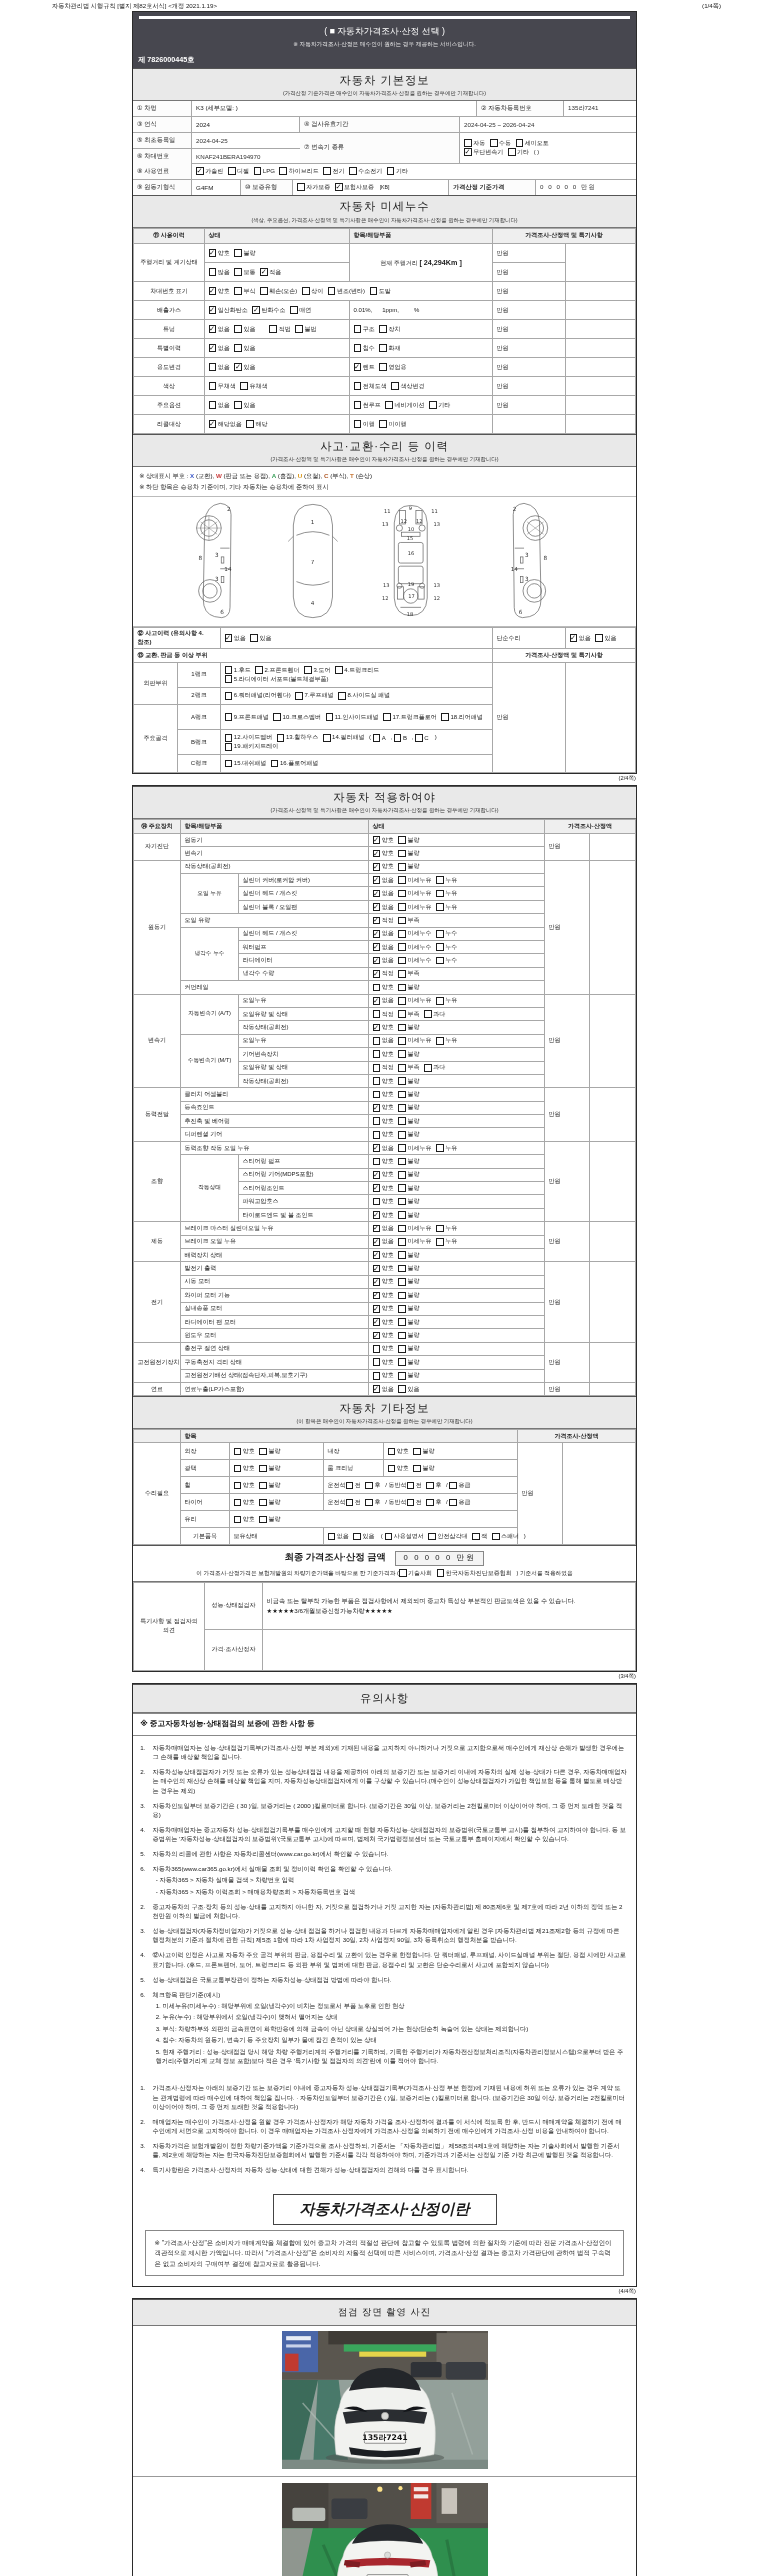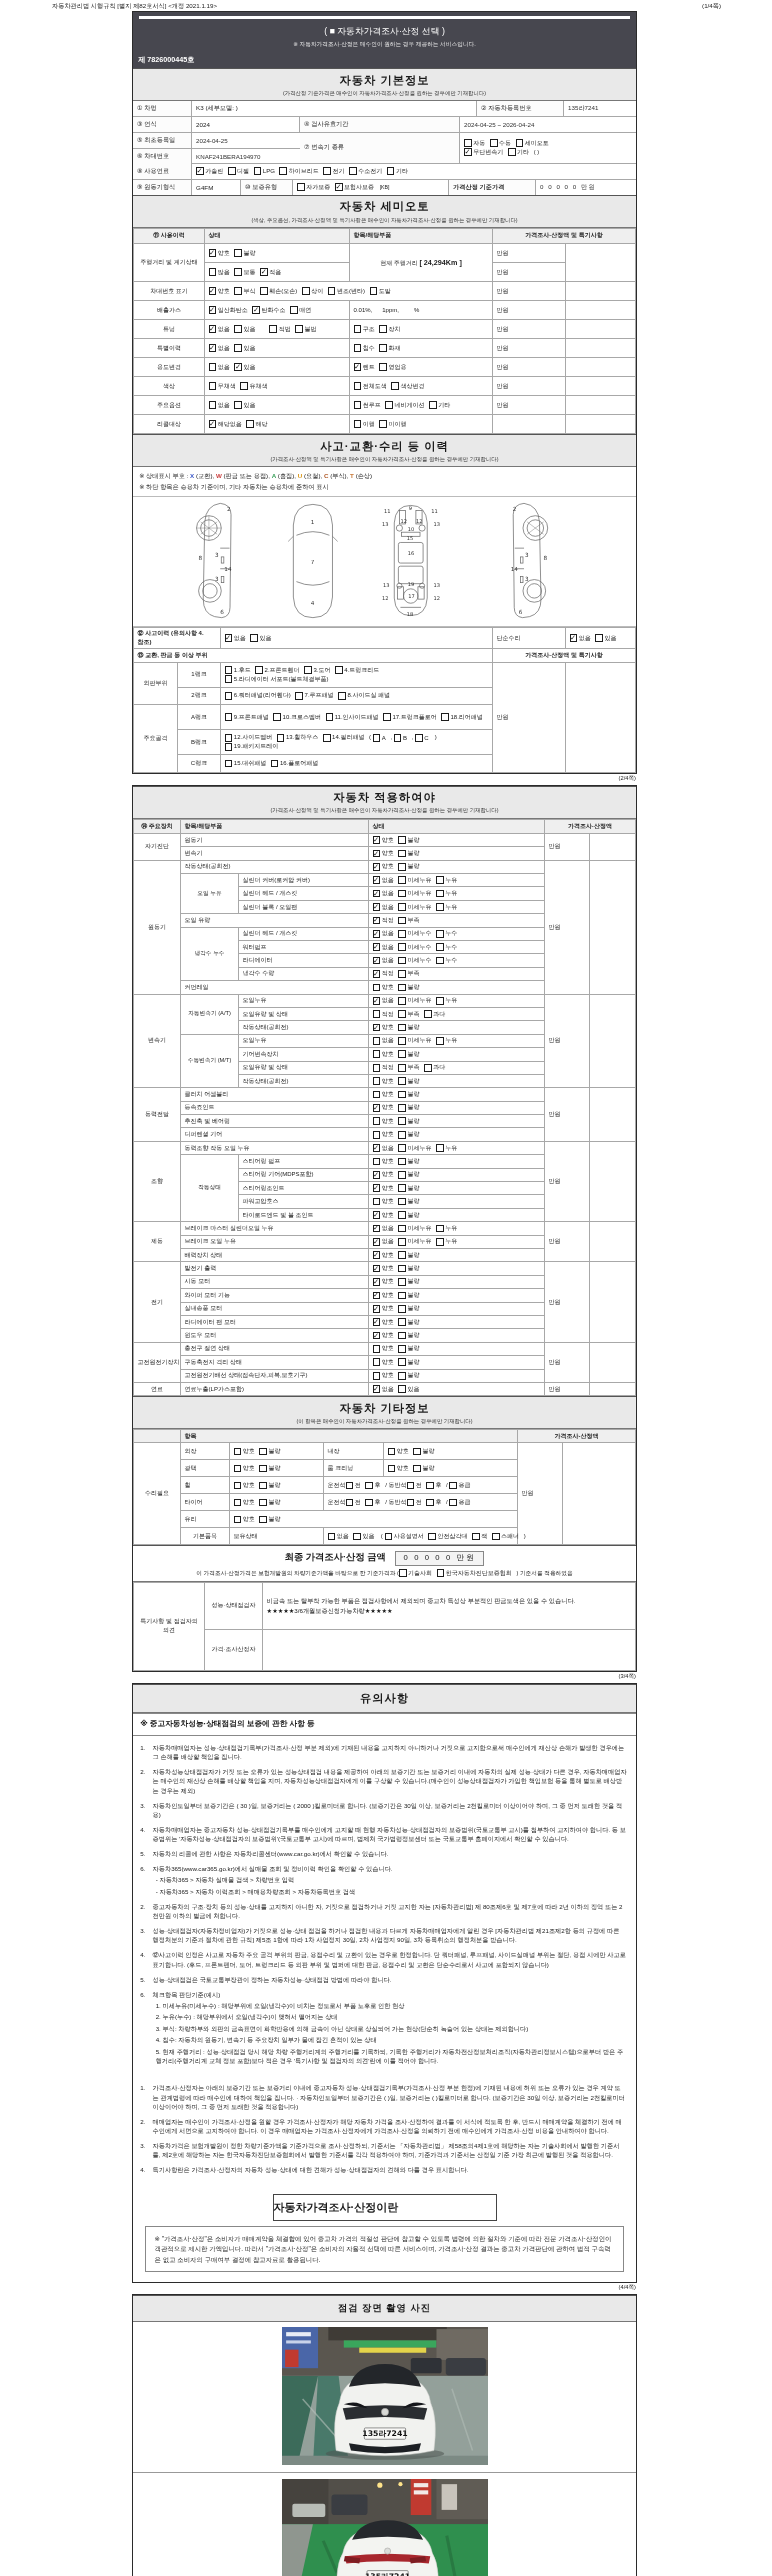--- a/index.html
+++ b/index.html
@@ -13,21 +13,21 @@
   
   .dark-head{background:#47474f;color:#fff;padding:3.1px 5.2px 2.1px;position:relative;}
   .dark-head .wline{height:2.6px;background:#fff;margin:1px 1px 7.2px;}
   .dh-title{text-align:center;font-size:15.5px;font-weight:bold;letter-spacing:0.5px;}
   .dh-sub{text-align:center;font-size:8.8px;margin-top:3.1px;}
   .dh-note{text-align:center;font-size:5.7px;margin-top:2.6px;color:#eee;}
   .dh-docno{font-size:7.2px;font-weight:bold;margin:6.2px 0 1px;}
   
   .band{background:#e9e9e9;border-top:1px solid #555;border-bottom:0.5px solid #777;
         text-align:center;padding:3.6px 2.1px 3.1px;}
-  .band-title{font-size:11.3px;font-weight:bold;letter-spacing:1px;}
+  .band-title{font-size:11.3px;font-weight:normal;letter-spacing:1px;}
   .band-sub{font-size:5.4px;margin-top:2.1px;color:#333;}
   
   .rowx{display:flex;border-bottom:0.5px solid #a8a8a8;align-items:stretch;}
   .c{border-right:0.5px solid #a8a8a8;padding:2.1px 4.1px;font-size:6.2px;display:flex;
      align-items:center;box-sizing:border-box;}
   .c:last-child{border-right:none;}
   .c.lab{background:#fcfcfc;color:#222;}
   .c.num{color:#333;}
   
   table.grid{border-collapse:collapse;width:100%;table-layout:fixed;}
@@ -52,22 +52,22 @@
                 padding:1.5px 7.2px;font-size:7.7px;letter-spacing:2.1px;}
   .finalband .note{font-size:5.7px;margin-top:3.1px;}
   
   .subband{border-top:0.5px solid #888;border-bottom:0.5px solid #888;padding:5.2px 7.2px;
            font-size:7.7px;font-weight:bold;background:#fff;}
   .notes{padding:7.2px 9.3px 5.2px 7.2px;font-size:6.2px;line-height:1.5;}
   .notes .ni{display:flex;margin-bottom:5.7px;}
   .notes .nn{width:12.4px;flex:0 0 auto;}
   .notes .nt{flex:1;}
   .notes .sub{margin:2.1px 0 0 3.1px;}
-  .kbox{border:0.5px solid #444;width:222px;margin:8.2px auto 5.2px;text-align:left;
-        font-size:11px;font-weight:bold;padding:5.2px 0;}
+  .kbox{border:0.5px solid #444;width:222px;margin:8.2px auto 5.2px;text-align:center;
+        font-size:15px;font-weight:bold;padding:5.2px 0;font-style:italic;}
   .kboxtext{border:0.5px solid #888;margin:0 12.4px 9.3px;padding:6.2px 8.2px;font-size:6.4px;line-height:1.65;}
   
   .photoCell{border-bottom:0.5px solid #999;text-align:center;padding:5.2px 0;}
   svg text{font-family:"DejaVu Sans",sans-serif;}
 </style>
 </head>
 <body>
 
 <div class="meta-top">
   <span>자동차관리법 시행규칙 [별지 제82호서식] &lt;개정 2021.1.19&gt;</span>
@@ -184,21 +184,21 @@
      <div class="c lab" style="width:87px">
             <b>가격산정 기준가격</b>
           </div>
           <div class="c val num" style="flex:1">
             <span style="letter-spacing:1.5px">0 0 0 0 0 만원</span>
           </div>
         </div>
       </div>
 
     <div class="band">
-      <div class="band-title">자동차 세미오토</div>
+      <div class="band-title">자동차 미세누수</div>
       <div class="band-sub">(색상, 주요옵션, 가격조사·산정액 및 특기사항은 매수인이 자동차가격조사·산정을 원하는 경우에만 기재합니다)</div>
     </div>
     <div id="t-summary">
         <table class="grid">
           <colgroup>
             <col style="width:71px">
             <col style="width:145px">
             <col style="width:143px">
             <col style="width:73px">
             <col>

